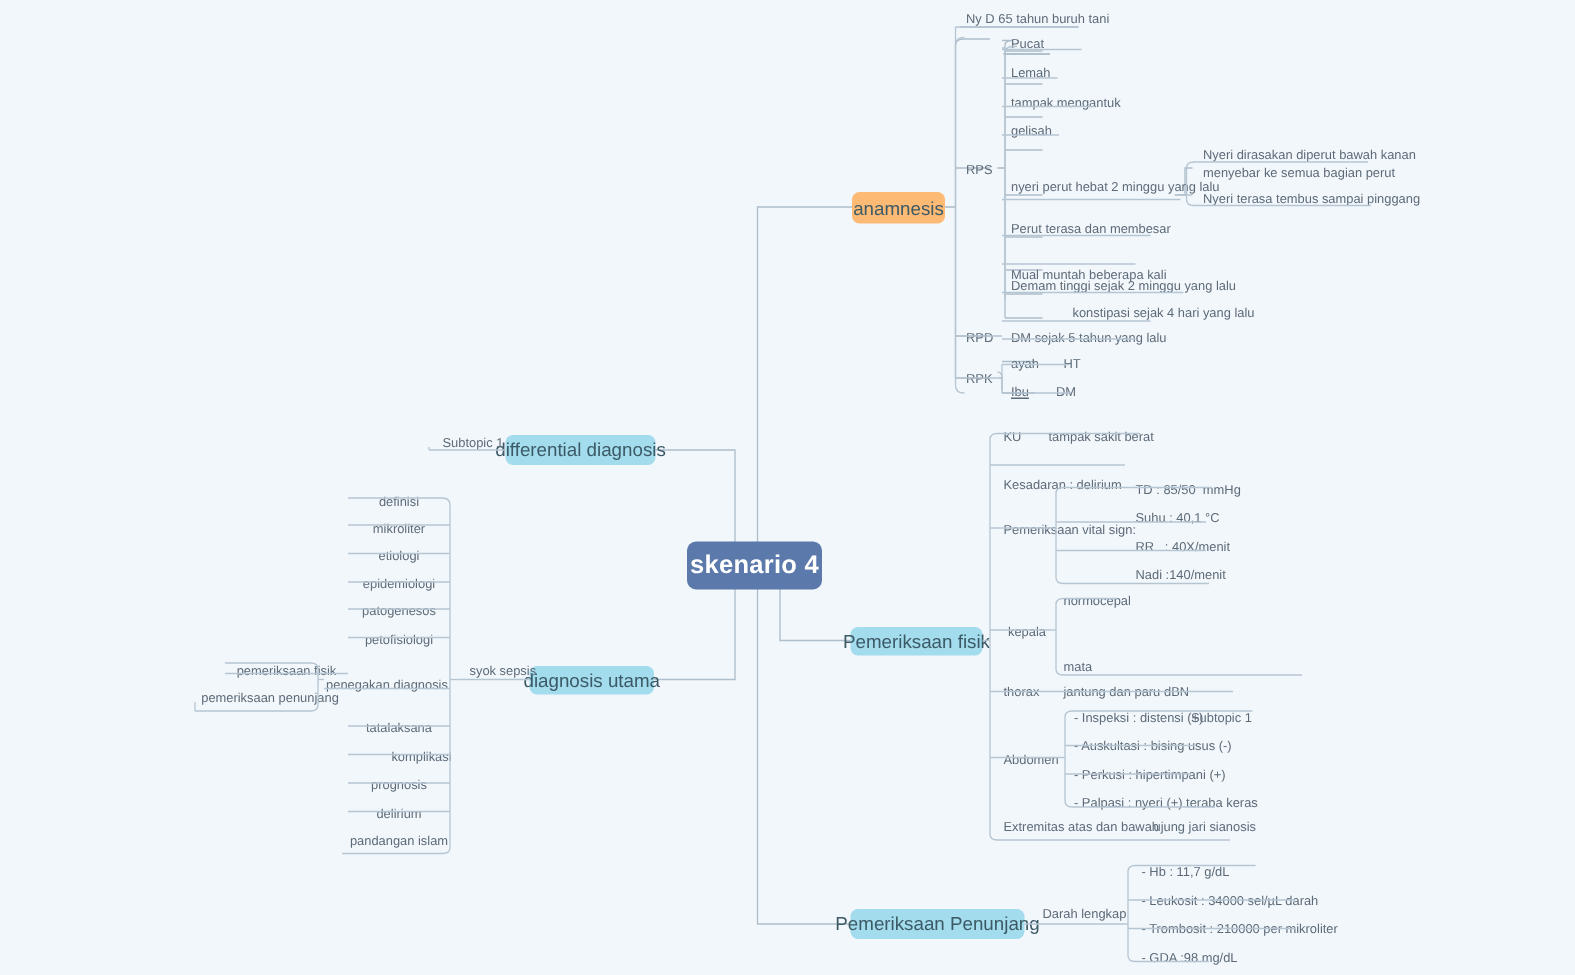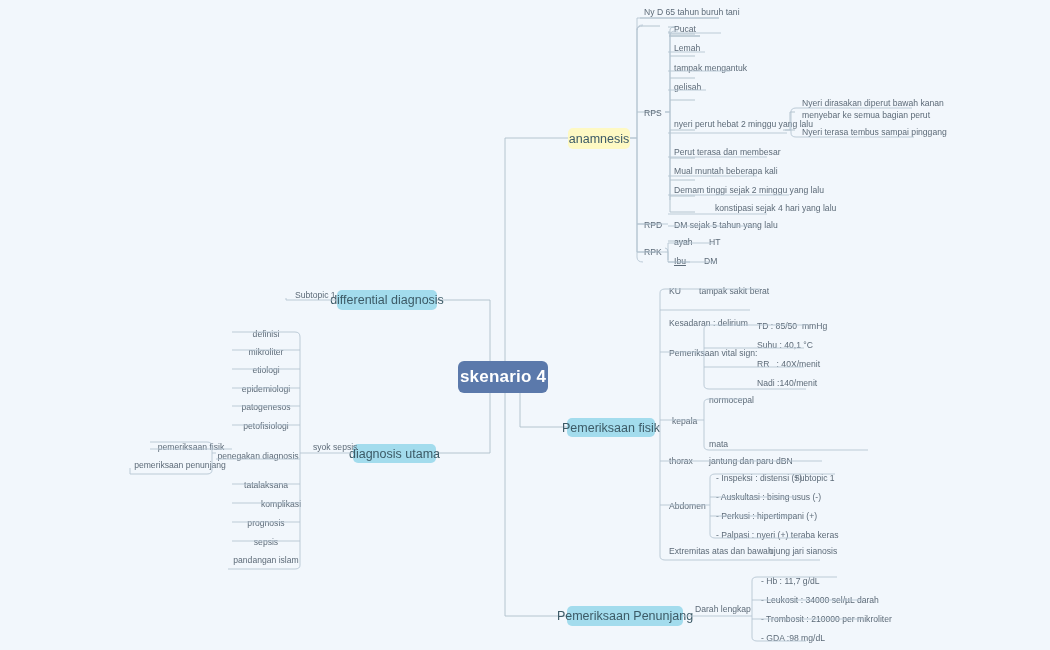--- a/index.html
+++ b/index.html
@@ -94,21 +94,21 @@
       <path d="M790,130 L795,130"></path>
 
       <path d="M665,252 L668,252 L668,262"></path>
       <path d="M668,241 L690,241"></path>
       <path d="M668,262 L690,262"></path>
     </g>
   </svg>
 
   <div class="node root" style="left: 458px; top: 361px; width: 90px; height: 32px; background: rgb(91, 121, 171);">skenario 4</div>
 
-  <div class="node main" style="left: 568px; top: 128px; width: 62px; height: 21px; background: #fef9c3; color: rgb(60, 90, 102);">anamnesis</div>
+  <div class="node main" style="left: 568px; top: 128px; width: 62px; height: 21px; background: #fdba74; color: rgb(60, 90, 102);">anamnesis</div>
 
   <div class="node main" style="left: 337px; top: 290px; width: 100px; height: 20px; background: rgb(163, 220, 237); color: rgb(60, 90, 102);">differential diagnosis</div>
 
   <div class="node main" style="left: 353px; top: 444px; width: 83px; height: 19px; background: rgb(163, 220, 237); color: rgb(60, 90, 102);">diagnosis utama</div>
 
   <div class="node main" style="left: 567px; top: 418px; width: 88px; height: 19px; background: rgb(163, 220, 237); color: rgb(60, 90, 102);">Pemeriksaan fisik</div>
 
   <div class="node main" style="left: 567px; top: 606px; width: 116px; height: 20px; background: rgb(163, 220, 237); color: rgb(60, 90, 102);">Pemeriksaan Penunjang</div>
 
   <div class="node leaf" style="left: 640px; top: 5px; color: rgb(93, 107, 120);">Ny D 65 tahun buruh tani</div>
@@ -116,21 +116,21 @@
   <div class="node leaf" style="left: 640px; top: 106px; color: rgb(93, 107, 120);">RPS</div>
   <div class="node leaf" style="left: 640px; top: 218px; color: rgb(93, 107, 120);">RPD</div>
   <div class="node leaf" style="left: 640px; top: 245px; color: rgb(93, 107, 120);">RPK</div>
 
   <div class="node leaf" style="left: 670px; top: 22px; color: rgb(93, 107, 120);">Pucat</div>
   <div class="node leaf" style="left: 670px; top: 41px; color: rgb(93, 107, 120);">Lemah</div>
   <div class="node leaf" style="left: 670px; top: 61px; color: rgb(93, 107, 120);">tampak mengantuk</div>
   <div class="node leaf" style="left: 670px; top: 80px; color: rgb(93, 107, 120);">gelisah</div>
   <div class="node leaf" style="left: 670px; top: 117px; color: rgb(93, 107, 120);">nyeri perut hebat 2 minggu yang lalu</div>
   <div class="node leaf" style="left: 670px; top: 145px; color: rgb(93, 107, 120);">Perut terasa dan membesar</div>
-  <div class="node leaf" style="left: 670px; top: 164px; color: rgb(93, 107, 120);">Mual muntah beberapa kali</div>
+  <div class="node leaf" style="left: 670px; top: 176px; color: rgb(93, 107, 120);">Mual muntah beberapa kali</div>
   <div class="node leaf" style="left: 670px; top: 183px; color: rgb(93, 107, 120);">Demam tinggi sejak 2 minggu yang lalu</div>
   <div class="node leaf" style="left: 670px; top: 201px; color: rgb(93, 107, 120); padding-left: 45px;">konstipasi sejak 4 hari yang lalu</div>
 
   <div class="node leaf multi" style="left: 798px; top: 97px; width: 118px; color: rgb(93, 107, 120);">Nyeri dirasakan diperut bawah kanan
 menyebar ke semua bagian perut</div>
   <div class="node leaf" style="left: 798px; top: 125px; color: rgb(93, 107, 120);">Nyeri terasa tembus sampai pinggang</div>
 
   <div class="node leaf" style="left: 670px; top: 218px; color: rgb(93, 107, 120);">DM sejak 5 tahun yang lalu</div>
 
   <div class="node leaf" style="left: 670px; top: 235px; color: rgb(93, 107, 120);">ayah</div>
@@ -145,21 +145,21 @@
   <div class="node leaf center" style="left: 235px; top: 327px; width: 62px; color: rgb(93, 107, 120);">definisi</div>
   <div class="node leaf center" style="left: 235px; top: 345px; width: 62px; color: rgb(93, 107, 120);">mikroliter</div>
   <div class="node leaf center" style="left: 235px; top: 363px; width: 62px; color: rgb(93, 107, 120);">etiologi</div>
   <div class="node leaf center" style="left: 235px; top: 382px; width: 62px; color: rgb(93, 107, 120);">epidemiologi</div>
   <div class="node leaf center" style="left: 235px; top: 400px; width: 62px; color: rgb(93, 107, 120);">patogenesos</div>
   <div class="node leaf center" style="left: 235px; top: 419px; width: 62px; color: rgb(93, 107, 120);">petofisiologi</div>
   <div class="node leaf center" style="left: 219px; top: 449px; width: 78px; color: rgb(93, 107, 120);">penegakan diagnosis</div>
   <div class="node leaf center" style="left: 235px; top: 478px; width: 62px; color: rgb(93, 107, 120);">tatalaksana</div>
   <div class="node leaf center" style="left: 250px; top: 497px; width: 62px; color: rgb(93, 107, 120);">komplikasi</div>
   <div class="node leaf center" style="left: 235px; top: 516px; width: 62px; color: rgb(93, 107, 120);">prognosis</div>
-  <div class="node leaf center" style="left: 235px; top: 535px; width: 62px; color: rgb(93, 107, 120);">sepsis</div>
+  <div class="node leaf center" style="left: 235px; top: 535px; width: 62px; color: rgb(93, 107, 120);">delirium</div>
   <div class="node leaf center" style="left: 228px; top: 553px; width: 76px; color: rgb(93, 107, 120);">pandangan islam</div>
 
   <div class="node leaf center" style="left: 152px; top: 440px; width: 78px; color: rgb(93, 107, 120);">pemeriksaan fisik</div>
   <div class="node leaf center" style="left: 132px; top: 458px; width: 96px; color: rgb(93, 107, 120);">pemeriksaan penunjang</div>
 
   <div class="node leaf" style="left: 665px; top: 284px; color: rgb(93, 107, 120);">KU</div>
   <div class="node leaf" style="left: 695px; top: 284px; color: rgb(93, 107, 120);">tampak sakit berat</div>
   <div class="node leaf" style="left: 665px; top: 316px; color: rgb(93, 107, 120);">Kesadaran : delirium</div>
 
   <div class="node leaf" style="left: 665px; top: 346px; color: rgb(93, 107, 120);">Pemeriksaan vital sign:</div>

